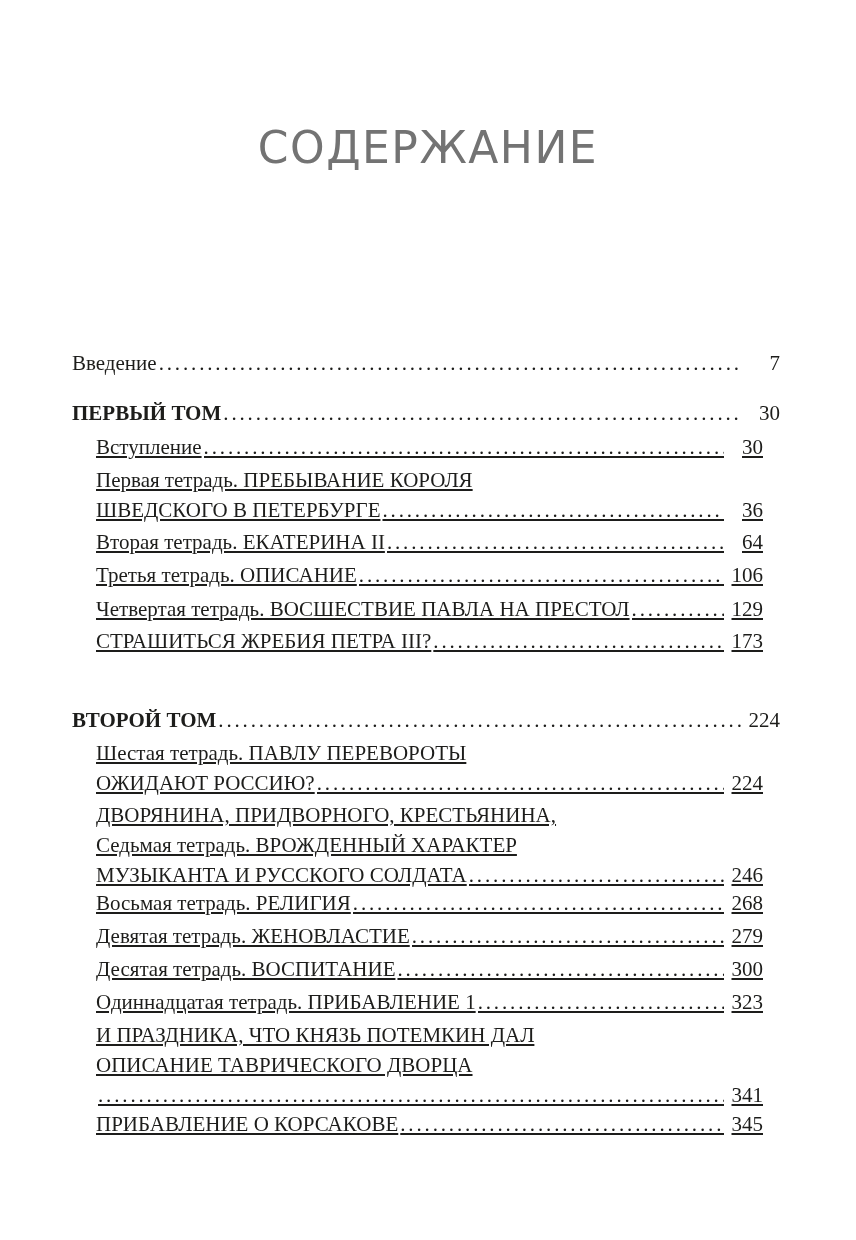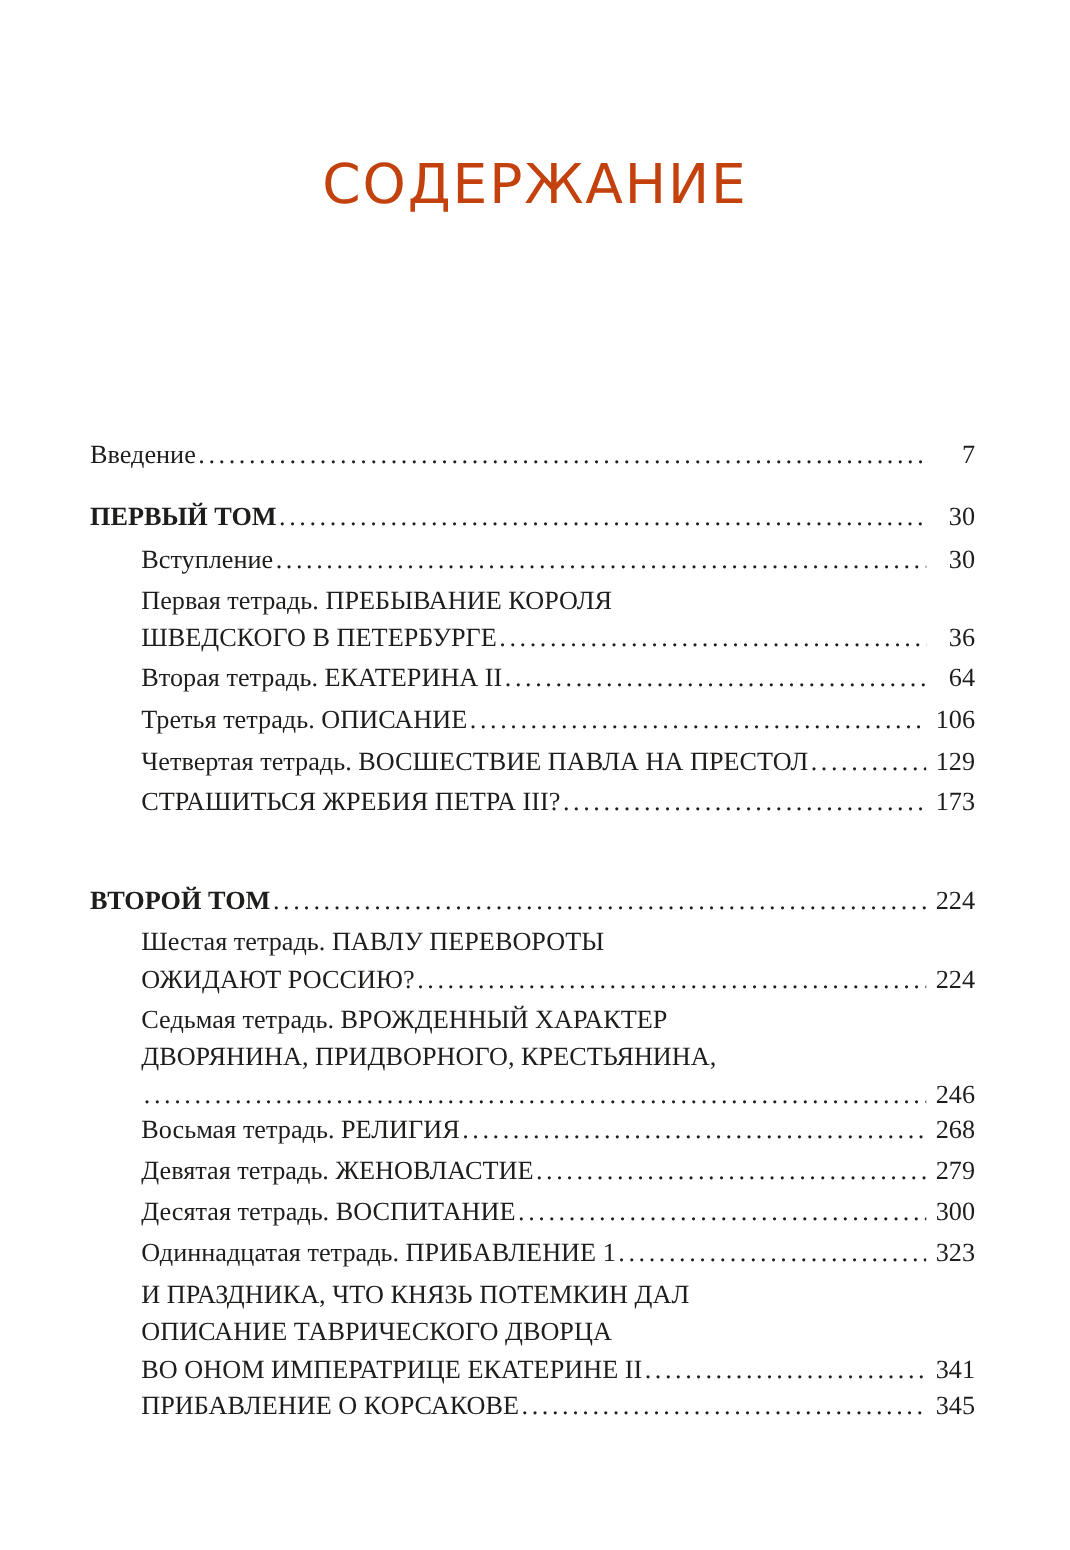--- a/index.html
+++ b/index.html
@@ -19,39 +19,40 @@
       position: absolute;
       top: 118px;
       left: 0;
       width: 856px;
       text-align: center;
       font-family: "DejaVu Sans", "Liberation Sans", sans-serif;
       font-weight: normal;
       font-size: 44px;
       letter-spacing: 1.5px;
       line-height: 60px;
-      color: #c2410c;
+      color: #737373;
       margin: 0;
     }
     .toc {
       position: absolute;
       left: 72px;
       width: 708px;
       top: 0;
       font-size: 21px;
     }
     .entry {
       position: absolute;
       left: 0;
       width: 708px;
       line-height: 30px;
     }
     .entry.indent {
-      left: 41px;
+      left: 24px;
       width: 667px;
+      text-decoration: underline;
     }
     .entry .line {
       display: block;
       white-space: nowrap;
       height: 30px;
       line-height: 30px;
     }
     .entry .last {
       display: flex;
       align-items: baseline;
@@ -164,23 +165,24 @@
   <div class="entry indent" style="top:738px">
     <span class="line">Шестая тетрадь. ПАВЛУ ПЕРЕВОРОТЫ</span>
     <div class="last">
       <span class="text">ОЖИДАЮТ РОССИЮ?</span>
       <span class="leader"></span>
       <span class="page">224</span>
     </div>
   </div>
 
   <div class="entry indent" style="top:800px">
+    <span class="line">ДВОРЯНИНА, ПРИДВОРНОГО, КРЕСТЬЯНИНА,</span>
     <span class="line">Седьмая тетрадь. ВРОЖДЕННЫЙ ХАРАКТЕР</span>
-    <span class="line">ДВОРЯНИНА, ПРИДВОРНОГО, КРЕСТЬЯНИНА,</span>
-    <div class="last">
+    <div class="last">
+      <span class="text">МУЗЫКАНТА И РУССКОГО СОЛДАТА</span>
       <span class="leader"></span>
       <span class="page">246</span>
     </div>
   </div>
 
   <div class="entry indent" style="top:888px">
     <div class="last">
       <span class="text">Восьмая тетрадь. РЕЛИГИЯ</span>
       <span class="leader"></span>
       <span class="page">268</span>
@@ -208,21 +210,20 @@
       <span class="text">Одиннадцатая тетрадь. ПРИБАВЛЕНИЕ 1</span>
       <span class="leader"></span>
       <span class="page">323</span>
     </div>
   </div>
 
   <div class="entry indent" style="top:1020px">
     <span class="line">И ПРАЗДНИКА, ЧТО КНЯЗЬ ПОТЕМКИН ДАЛ</span>
     <span class="line">ОПИСАНИЕ ТАВРИЧЕСКОГО ДВОРЦА</span>
     <div class="last">
-      <span class="text">ВО ОНОМ ИМПЕРАТРИЦЕ ЕКАТЕРИНЕ II</span>
       <span class="leader"></span>
       <span class="page">341</span>
     </div>
   </div>
 
   <div class="entry indent" style="top:1109px">
     <div class="last">
       <span class="text">ПРИБАВЛЕНИЕ О КОРСАКОВЕ</span>
       <span class="leader"></span>
       <span class="page">345</span>

